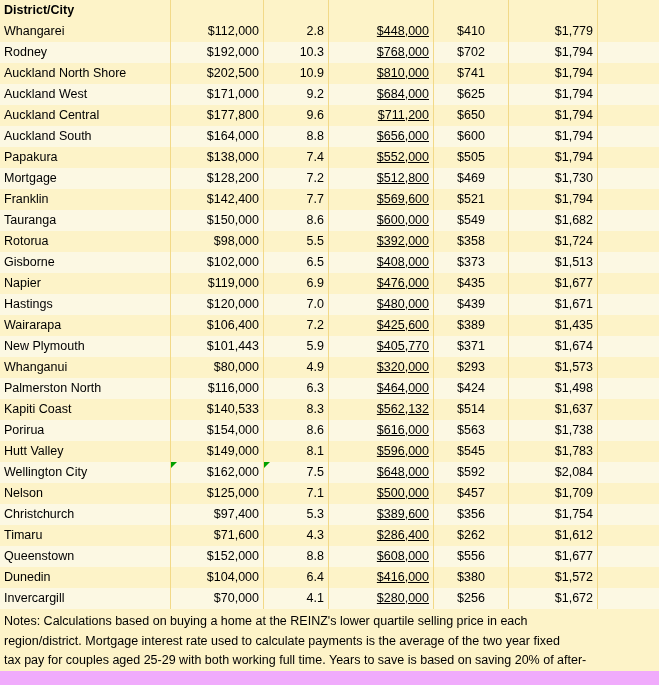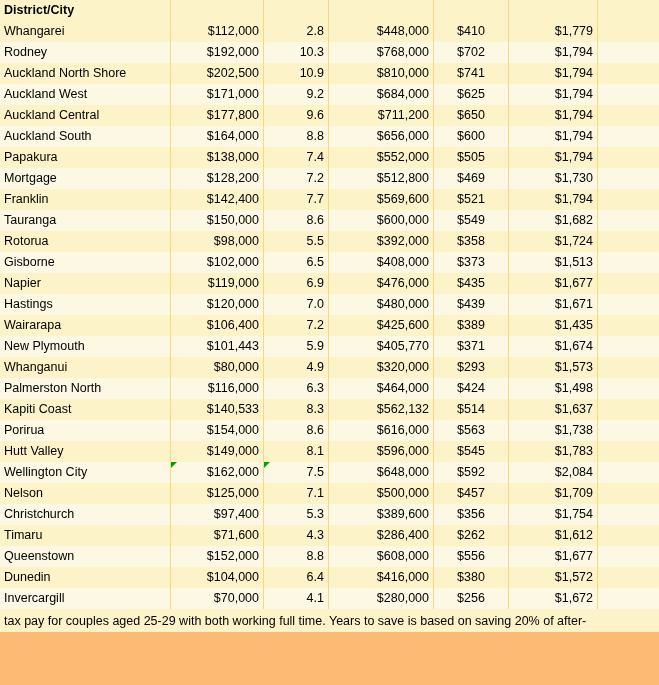--- a/index.html
+++ b/index.html
@@ -10,21 +10,21 @@
   body {
     font-family: "Liberation Sans", sans-serif;
     width: 659px;
     height: 685px;
     overflow: hidden;
   }
   .sheet {
     width: 659px;
     height: 685px;
     position: relative;
-    background: #fdba74;
+    background: #f0abfc;
     box-sizing: border-box;
   }
   table.grid {
     border-collapse: collapse;
     width: 659px;
     table-layout: fixed;
     background: #fdf3c8;
   }
   table.grid td {
     font-size: 12.5px;
@@ -52,20 +52,21 @@
   }
   td.c-yrs {
     width: 56px;
     text-align: right;
     padding-right: 12px;
   }
   td.c-total {
     width: 96px;
     text-align: right;
     padding-right: 14px;
+    text-decoration: underline;
   }
   td.c-week {
     width: 66px;
     text-align: center;
     padding-right: 12px;
   }
   td.c-income {
     width: 80px;
     text-align: right;
     padding-right: 14px;
@@ -376,16 +377,18 @@
           <td class="c-yrs">4.1</td>
           <td class="c-total">$280,000</td>
           <td class="c-week">$256</td>
           <td class="c-income">$1,672</td>
           <td class="c-pct">15.3%</td>
         </tr>
       </tbody>
   </table>
 
   <div class="notes">
+    <span class="nl">Notes: Calculations based on buying a home at the REINZ's lower quartile selling price in each</span>
+    <span class="nl">region/district. Mortgage interest rate used to calculate payments is the average of the two year fixed</span>
     <span class="nl">tax pay for couples aged 25-29 with both working full time. Years to save is based on saving 20% of after-</span>
 
   </div>
 </div>
 
 </body></html>

